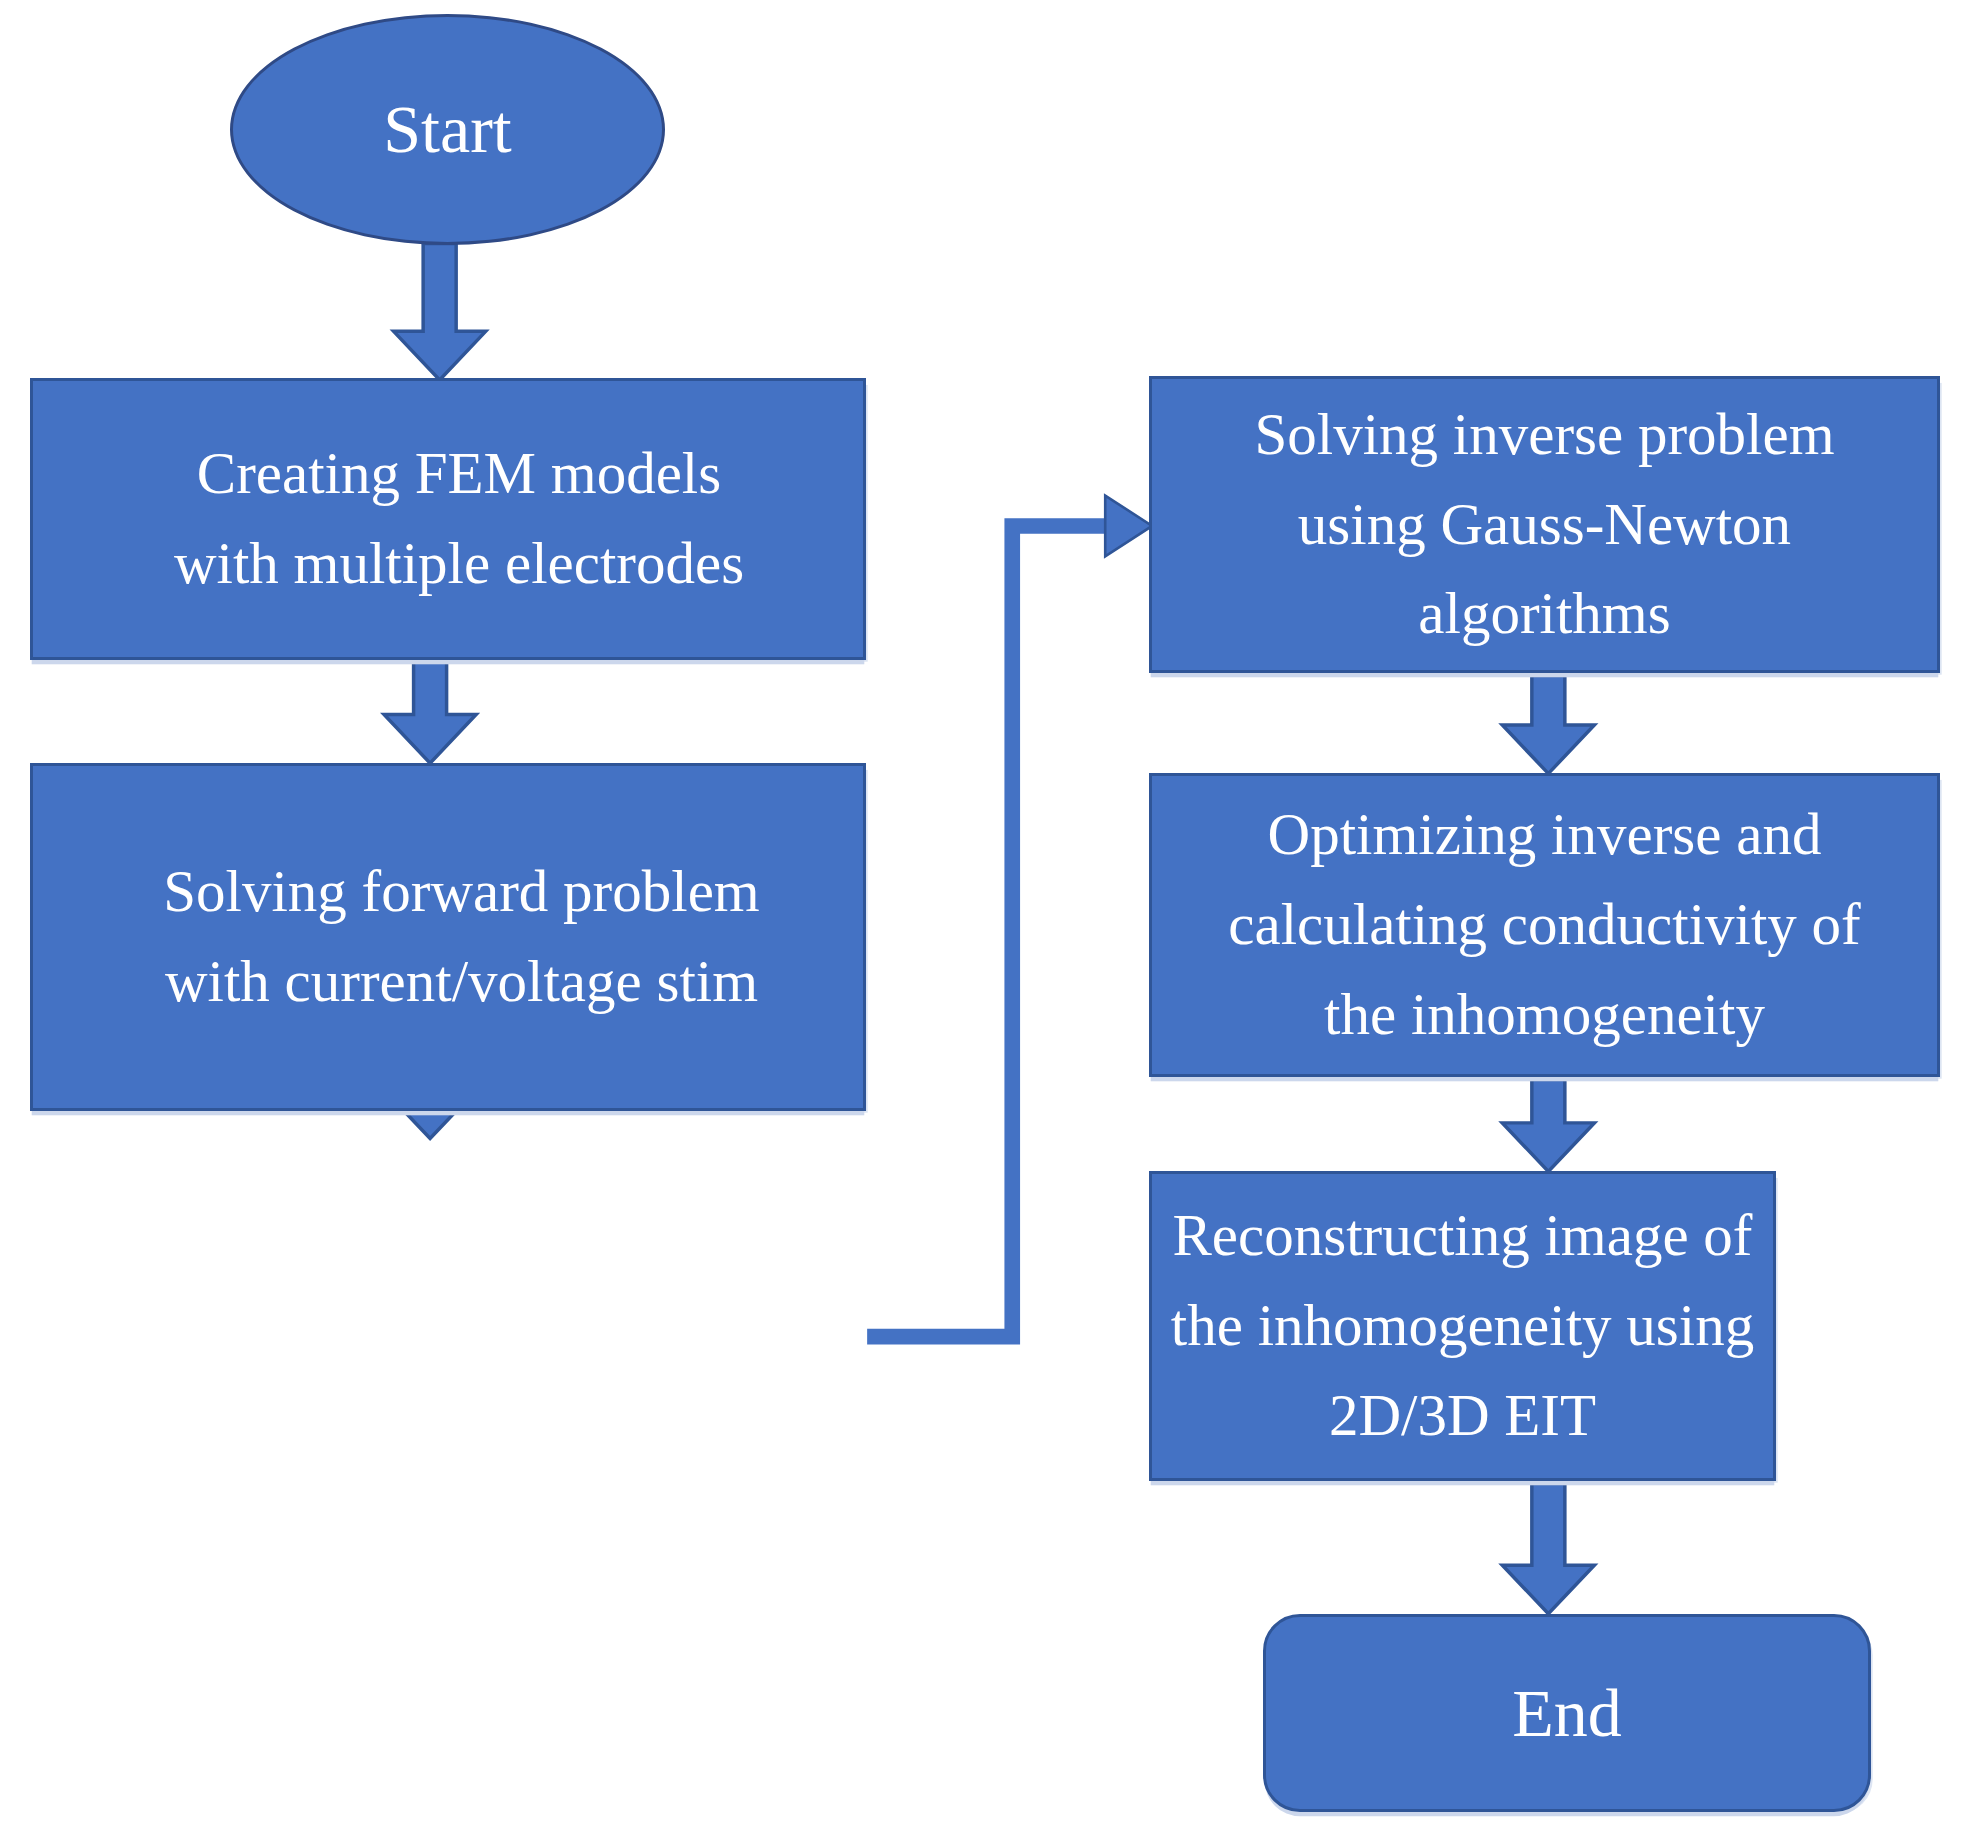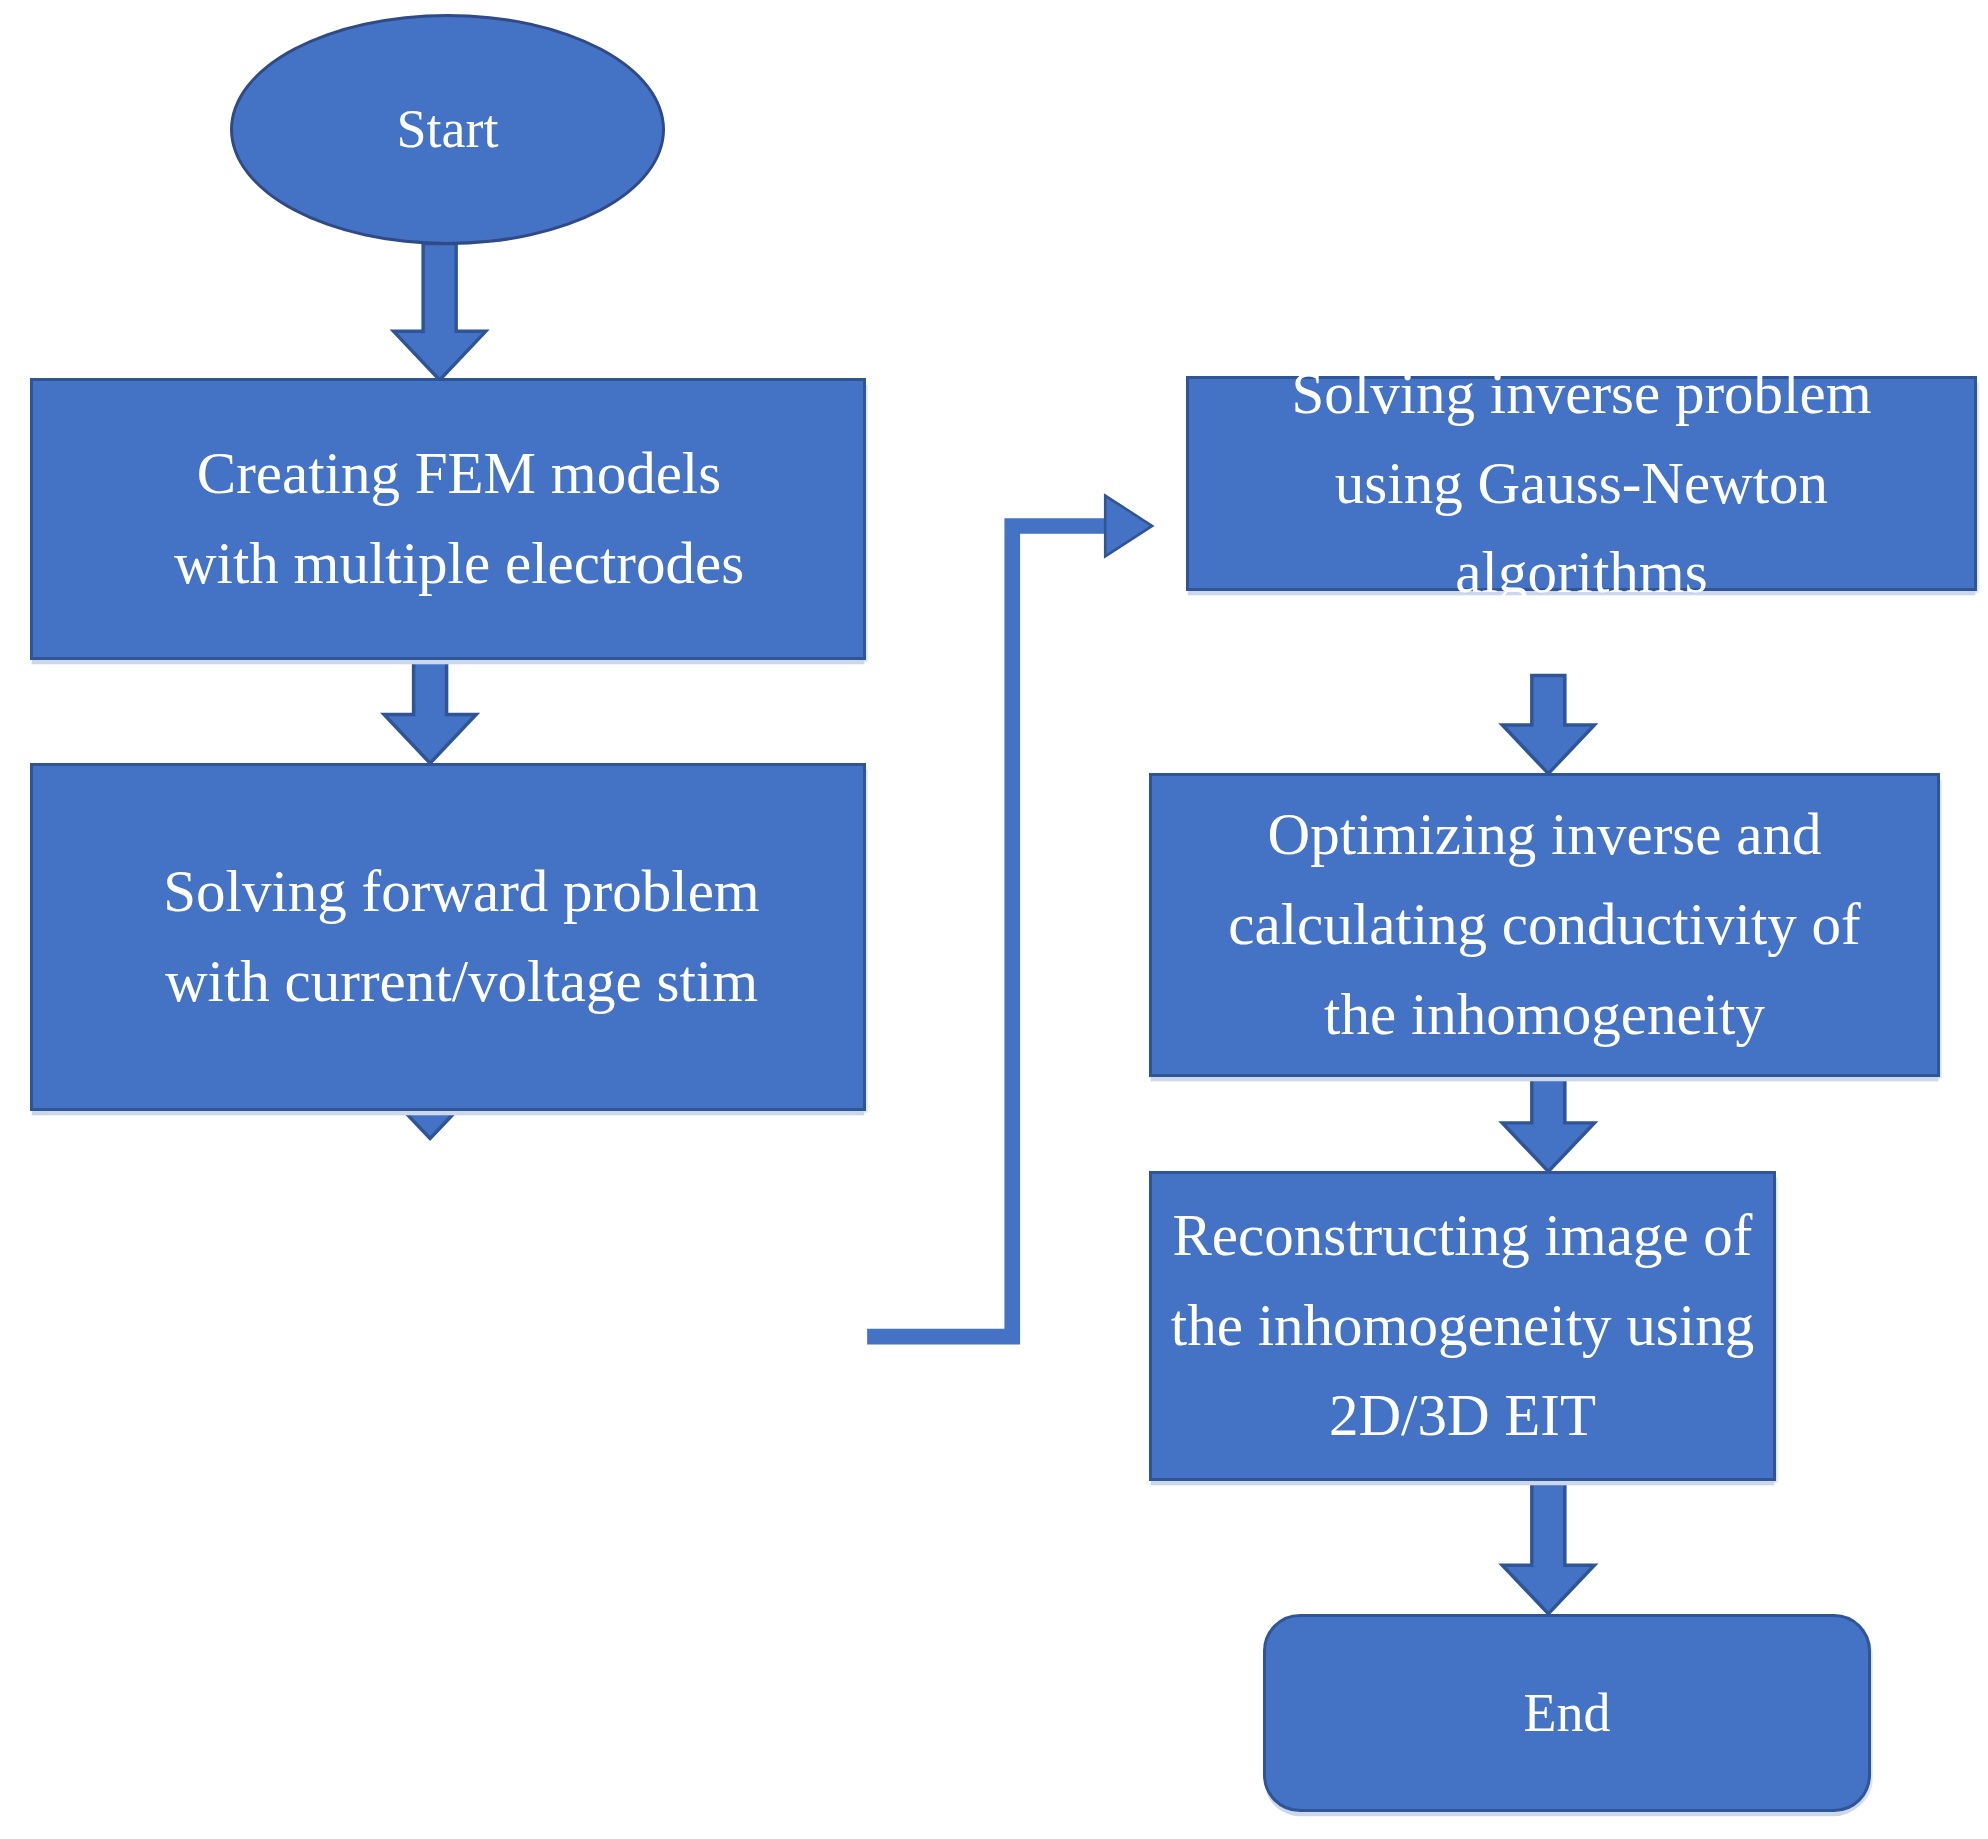--- a/index.html
+++ b/index.html
@@ -22,42 +22,42 @@
     text-align: center;
     box-sizing: border-box;
     color: var(--text, #ffffff);
     background: var(--node-fill, #4472c4);
     border: 3.5px solid var(--node-border, #2f5597);
     box-shadow: 0 6px 0 -1.7px #ccd7ec, 4.3px 4.3px 0 -2.6px #dde5f3;
   }
 
   .process { font-size: 59px; line-height: 1.52; }
 
-  .terminator { font-size: 54px; line-height: 1.3; }
+  .terminator { font-size: 68px; line-height: 1.3; }
 
   .ellipse {
     border-radius: 50%;
     border-color: var(--terminator-border, #2f4a86);
     box-shadow: none;
   }
 
   .rounded { border-radius: 37px; }
 
   .label {
     display: block;
     white-space: pre-line;
     padding: 0 8.7px;
   }
 
   
   #node-start          { left: 230px;  top: 14px;   width: 435px; height: 231px; }
   #node-creating-fem   { left: 29.5px;   top: 378px;  width: 836px; height: 282px; padding-left: 23px; }
   #node-forward        { left: 29.5px;   top: 763px;  width: 836px; height: 348px; padding-left: 28px; }
   #node-loading        { left: 29.5px;   top: 1138px; width: 836px; height: 402px; }
-  #node-inverse        { left: 1186px; top: 376px;  width: 791px; height: 215px; }
+  #node-inverse        { left: 1149px; top: 376px;  width: 791px; height: 297px; }
   #node-optimizing     { left: 1149px; top: 773px;  width: 791px; height: 304px; }
   #node-reconstructing { left: 1149px; top: 1171px; width: 627px; height: 310px; }
   #node-end            { left: 1263px; top: 1614px; width: 608px; height: 198px; }
 
   svg.connector-layer {
     position: absolute;
     left: 0; top: 0;
     width: 1988px;
     height: 1840px;
     pointer-events: none;

